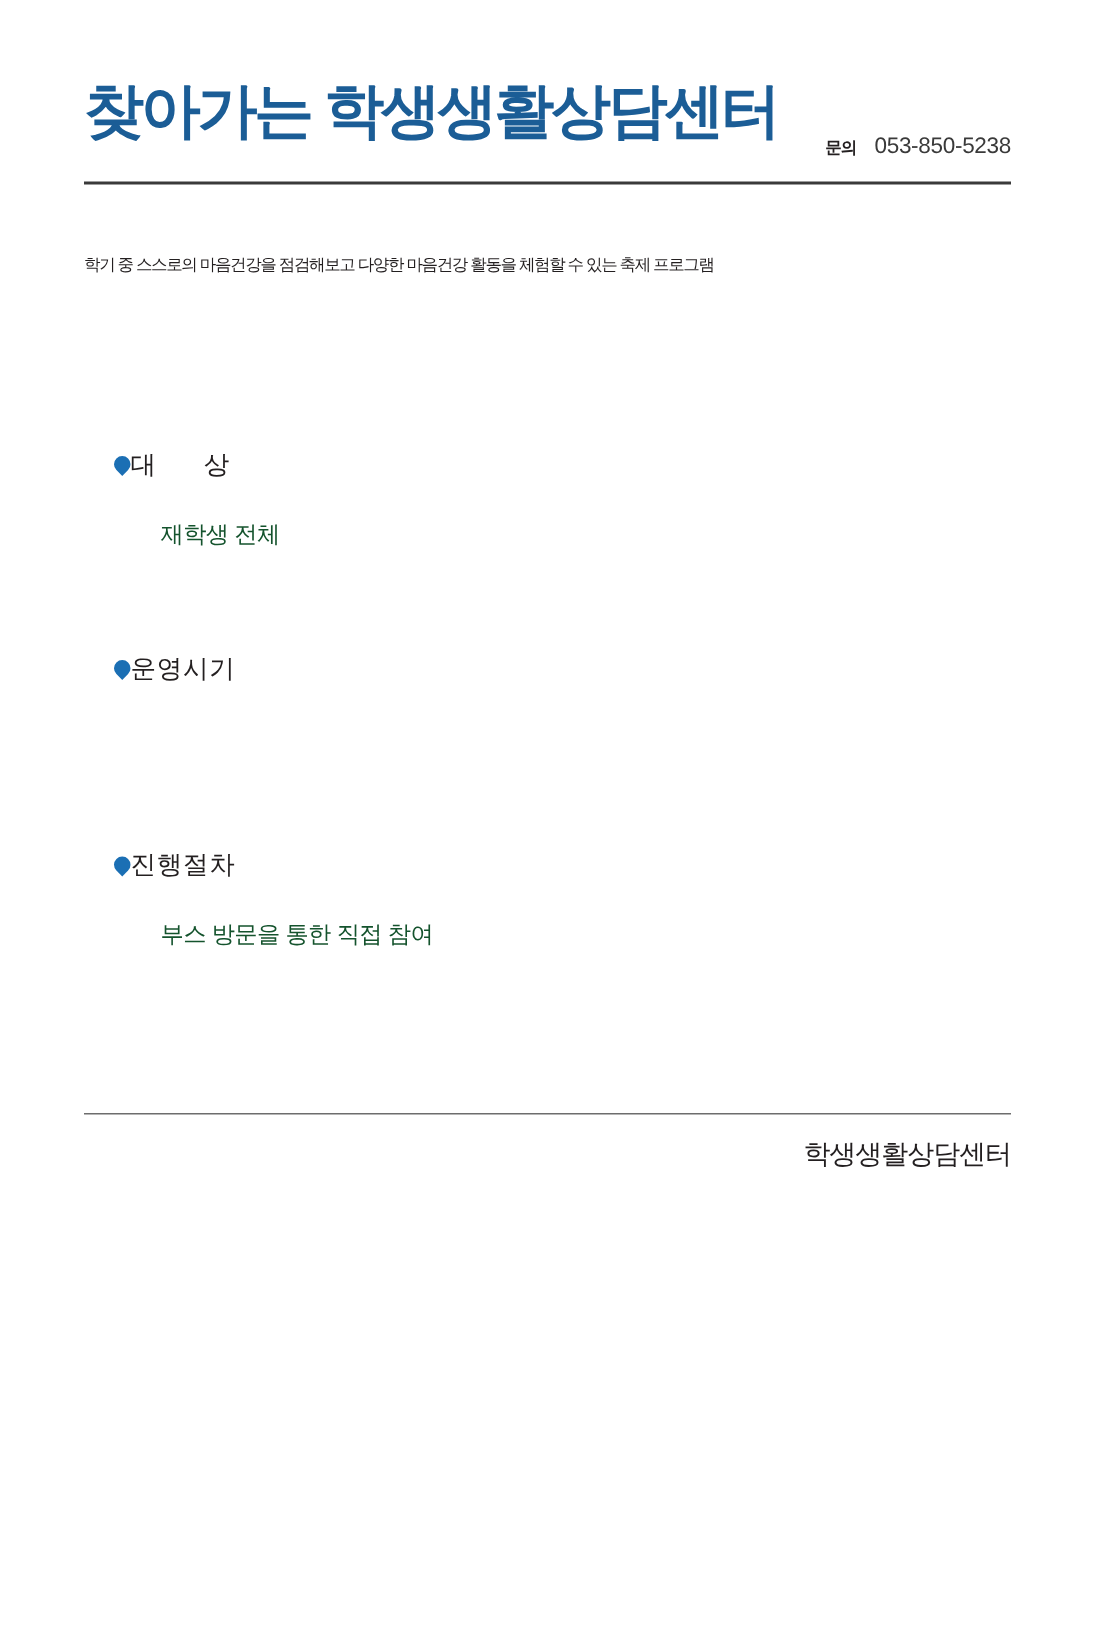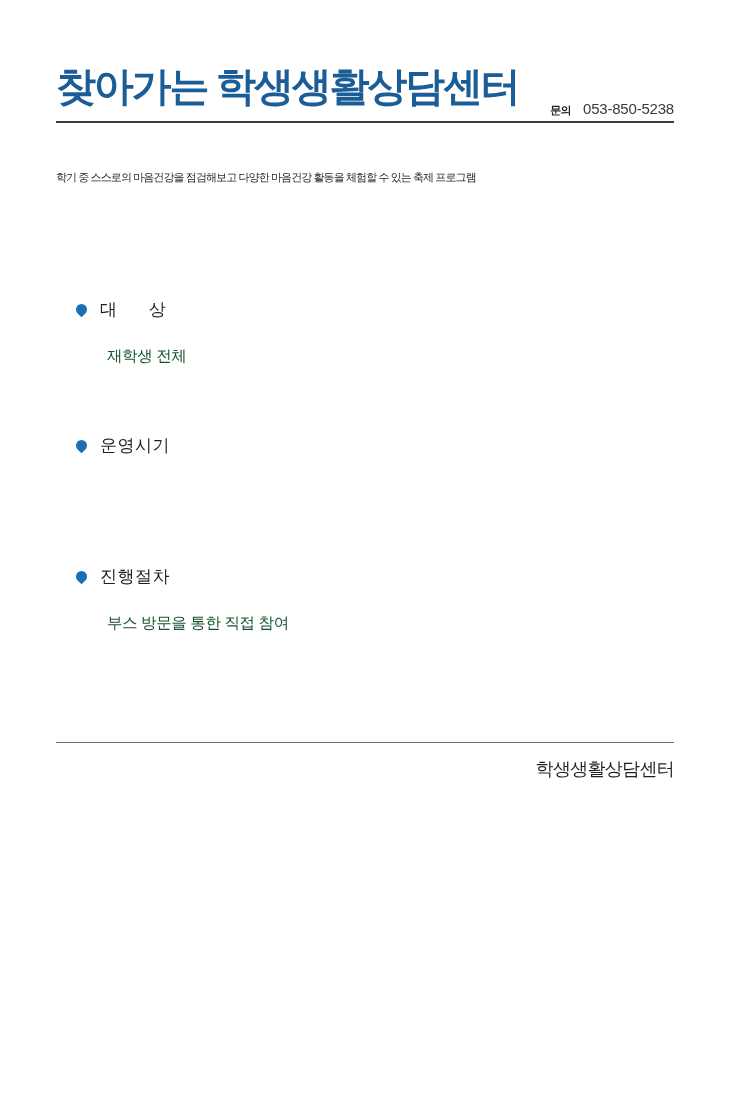--- a/index.html
+++ b/index.html
@@ -28,21 +28,21 @@
     position: absolute;
     left: 56px;
     top: 0;
     width: 618px;
   }
 
   
   .header {
     position: absolute;
     left: 0;
-    top: 60px;
+    top: 48px;
     width: 618px;
     height: 62px;
     text-align: right;
   }
   .title {
     position: absolute;
     left: 0;
     top: 0;
     font-size: 40px;
     line-height: 52px;
@@ -98,21 +98,20 @@
     left: 20px;
     width: 590px;
   }
   .section-1 { top: 298px; }
   .section-2 { top: 434px; }
   .section-3 { top: 565px; }
 
   .section-head {
     display: flex;
     align-items: center;
-    gap: 13px;
     height: 22px;
   }
   .bullet {
     width: 11px;
     height: 11px;
     flex: 0 0 11px;
     background: #1b6fb4;
     border-radius: 50% 50% 50% 0;
     transform: rotate(-45deg);
     position: relative;

